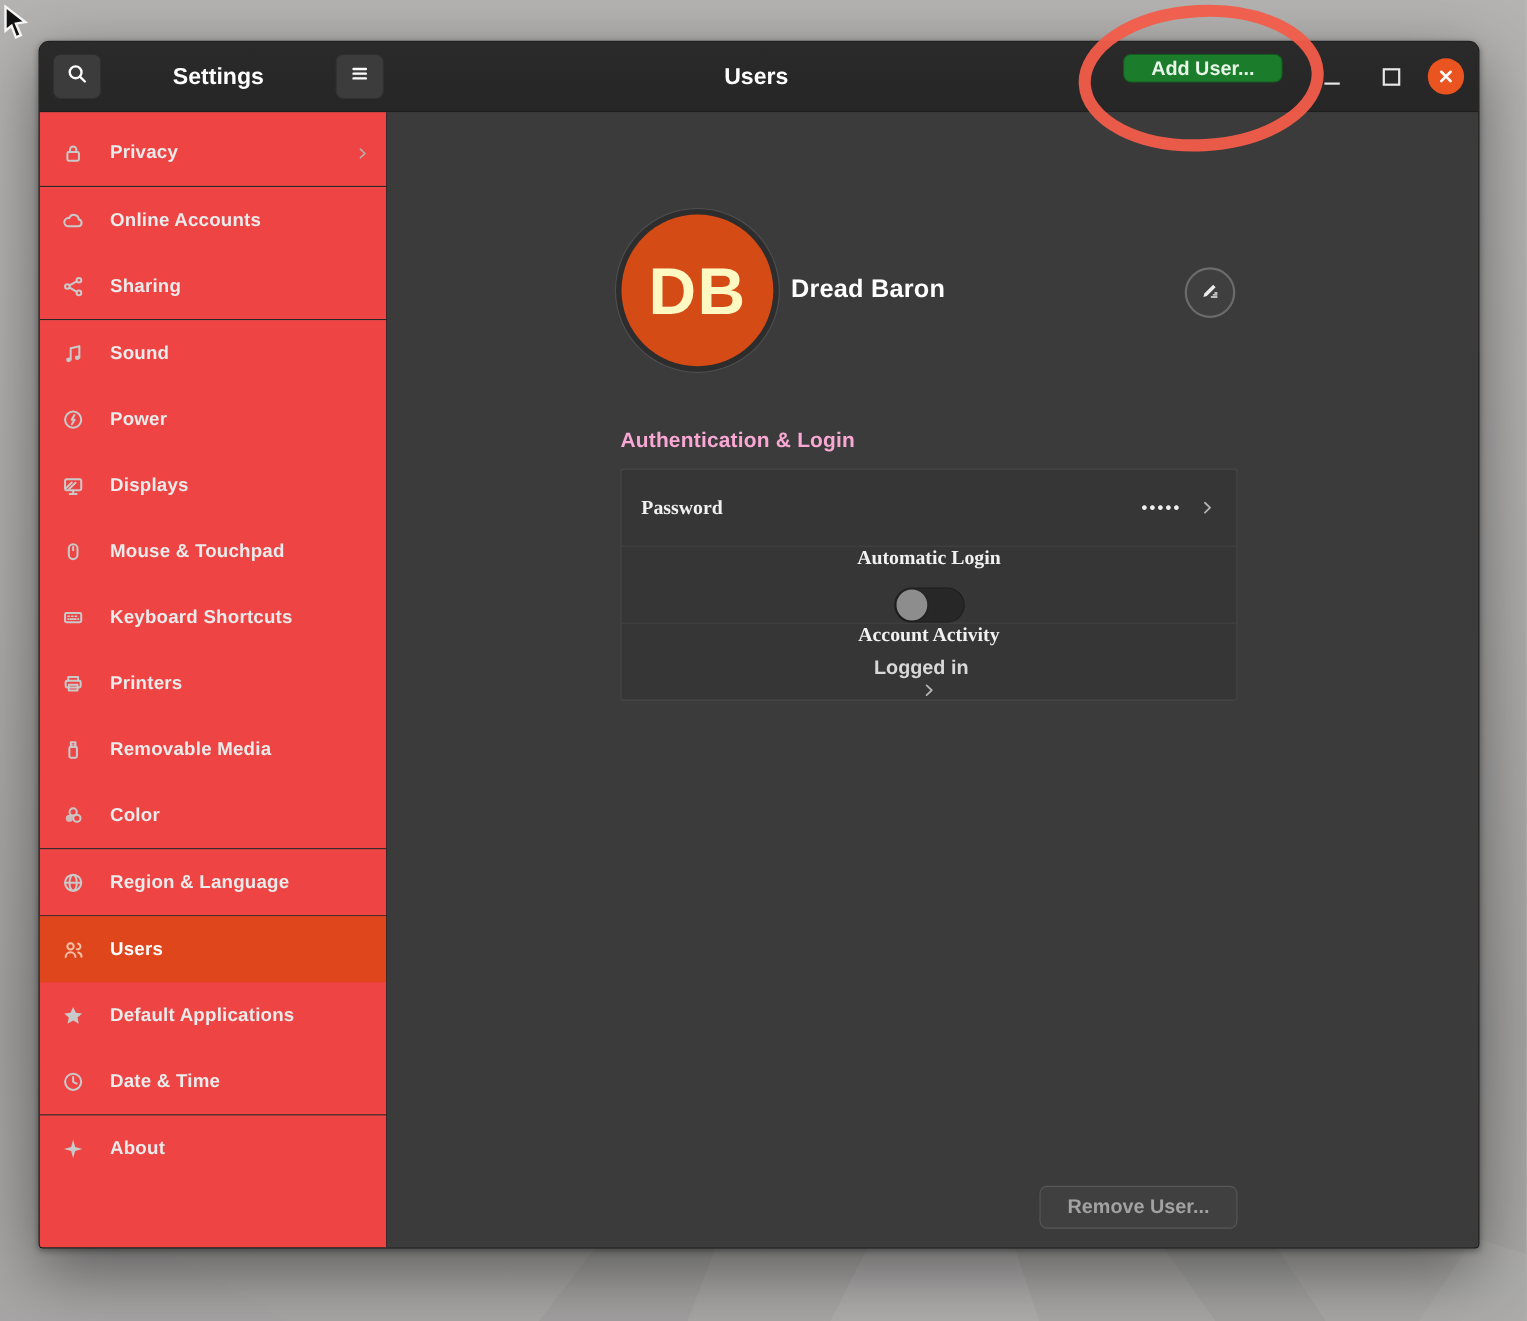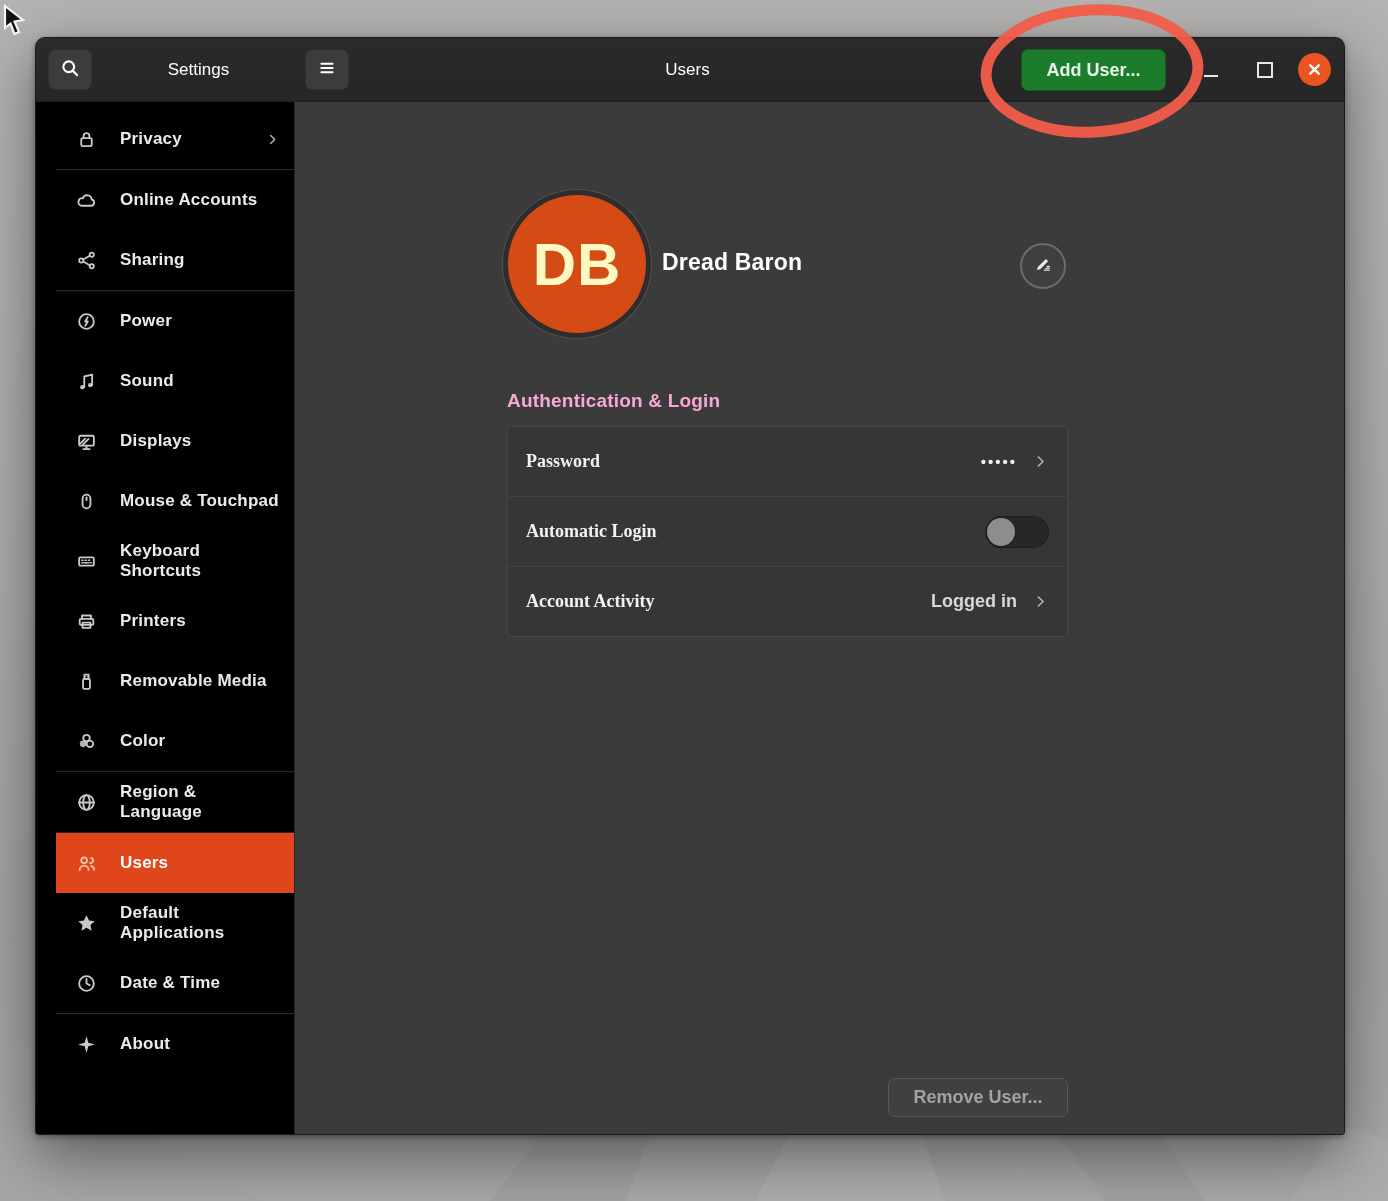--- a/index.html
+++ b/index.html
@@ -30,45 +30,45 @@
     position:absolute;top:11px;width:44px;height:41px;border-radius:7px;
     background:#3c3c3d;border:1px solid #303030;box-sizing:border-box;
     display:flex;align-items:center;justify-content:center;cursor:pointer;
   }
   .hdr-btn svg{width:20px;height:20px;}
   .search-btn{left:12px;}
   .menu-btn{right:12px;}
   .tb-title{
     position:absolute;top:0;height:63px;left:0;right:0;
     display:flex;align-items:center;justify-content:center;
-    color:#ffffff;font-size:17px;font-weight:400;pointer-events:none;
+    color:#ffffff;font-size:21px;font-weight:700;pointer-events:none;
   }
   .add-user-btn{
-    position:absolute;top:11px;right:178px;height:42px;min-width:145px;
+    position:absolute;top:11px;right:178px;height:26px;min-width:145px;
     background:#1b7d2b;border:1px solid #135c1f;border-radius:7px;
     color:#e9f7ea;font-size:18px;font-weight:600;
     display:flex;align-items:center;justify-content:center;
     box-sizing:border-box;cursor:pointer;padding:0 16px;
   }
   .win-ctrl{position:absolute;top:0;height:63px;display:flex;align-items:center;justify-content:center;cursor:pointer;}
   .min-btn{right:118px;width:30px;color:#e6e6e6;}
   .min-btn .dash{width:14px;height:0;border-top:2px solid #e6e6e6;margin-top:12px;}
   .max-btn{right:64px;width:30px;}
   .max-btn .sq{width:12px;height:12px;border:2px solid #e6e6e6;}
   .close-btn{right:12px;width:36px;}
   .close-btn .ball{
     width:33px;height:33px;border-radius:50%;background:#e95420;
     display:flex;align-items:center;justify-content:center;
   }
   .close-btn svg{width:15px;height:15px;}
   
   .win-body{position:absolute;top:64px;left:0;right:0;bottom:0;display:flex;}
   .sidebar{
-    width:259px;flex:none;background:#000000;border-right:1px solid #272727;
-    padding-top:7px;box-sizing:border-box;overflow:hidden;padding-left:20px;
+    width:316px;flex:none;background:#ef4444;border-right:1px solid #272727;
+    padding-top:7px;box-sizing:border-box;overflow:hidden;
   }
   .side-item{
     height:60px;display:flex;align-items:center;padding:0 14px 0 18px;
     color:#ebebeb;font-size:17px;font-weight:600;cursor:pointer;position:relative;
   }
   .side-item.selected{background:#e0461c;color:#ffffff;}
   .side-icon{width:24px;height:24px;margin-right:22px;display:flex;align-items:center;justify-content:center;flex:none;}
   .side-icon svg{width:21px;height:21px;}
   .side-item .side-label{flex:1;letter-spacing:.2px;}
   .side-chevron{width:16px;height:16px;display:flex;align-items:center;justify-content:center;}
@@ -96,21 +96,21 @@
     position:absolute;left:212px;top:288px;color:#f9a8d4;
     font-size:19px;font-weight:700;letter-spacing:.2px;
   }
   .auth-card{
     position:absolute;left:212px;top:324px;width:561px;
     background:#363636;border:1px solid #474747;border-radius:3px;box-sizing:border-box;
   }
   .card-row{
     height:69px;display:flex;align-items:center;padding:0 18px 0 18px;cursor:pointer;
   }
-  .card-row + .card-row{border-top:1px solid #424242;}
+  .card-row + .card-row{border-top:1px solid #424242;flex-direction:column;}
   .row-label{flex:1;color:#f1f1f1;font-size:18px;font-weight:600;font-family:Liberation Serif, serif;}
   .row-value{color:#d8d8d8;font-size:18px;font-weight:600;margin-right:14px;}
   .row-value.dots{letter-spacing:2px;font-size:15px;color:#efefef;}
   .row-chevron{width:18px;height:18px;display:flex;align-items:center;justify-content:center;}
   .row-chevron svg{width:17px;height:17px;}
   .toggle{
     width:64px;height:32px;border-radius:16px;background:#272727;
     border:1px solid #1e1e1e;position:relative;box-sizing:border-box;cursor:pointer;flex:none;
   }
   .toggle .knob{
@@ -210,35 +210,35 @@
               <circle cx="12" cy="12.4" r="1.6" fill="none" stroke="#c9c9c9" stroke-width="1.4" stroke-linecap="round" stroke-linejoin="round"></circle>
               <path d="M5.5 7.2 L10.5 4.4 M5.5 8.8 L10.5 11.6" fill="none" stroke="#c9c9c9" stroke-width="1.4" stroke-linecap="round" stroke-linejoin="round"></path>
             </svg>
           </span>
           <span class="side-label">Sharing</span>
         </div>
         <div class="side-sep"></div>
         <div class="side-item">
           <span class="side-icon">
             <svg viewBox="0 0 16 16">
-              <circle cx="8" cy="8" r="5.6" fill="none" stroke="#c9c9c9" stroke-width="1.4" stroke-linecap="round" stroke-linejoin="round"></circle>
-              <path d="M8.9 4.8 L7 8 H9 L7.1 11.2" fill="none" stroke="#c9c9c9" stroke-width="1.4" stroke-linecap="round" stroke-linejoin="round"></path>
-            </svg>
-          </span>
-          <span class="side-label">Power</span>
-        </div>
-        <div class="side-item">
-          <span class="side-icon">
-            <svg viewBox="0 0 16 16">
               <path d="M6.3 12.3 V4.2 L12.3 2.8 V10.8" fill="none" stroke="#c9c9c9" stroke-width="1.4" stroke-linecap="round" stroke-linejoin="round"></path>
               <circle cx="4.8" cy="12.3" r="1.6" fill="#c9c9c9"></circle>
               <circle cx="10.8" cy="10.8" r="1.6" fill="#c9c9c9"></circle>
             </svg>
           </span>
           <span class="side-label">Sound</span>
+        </div>
+        <div class="side-item">
+          <span class="side-icon">
+            <svg viewBox="0 0 16 16">
+              <circle cx="8" cy="8" r="5.6" fill="none" stroke="#c9c9c9" stroke-width="1.4" stroke-linecap="round" stroke-linejoin="round"></circle>
+              <path d="M8.9 4.8 L7 8 H9 L7.1 11.2" fill="none" stroke="#c9c9c9" stroke-width="1.4" stroke-linecap="round" stroke-linejoin="round"></path>
+            </svg>
+          </span>
+          <span class="side-label">Power</span>
         </div>
         <div class="side-item">
           <span class="side-icon">
             <svg viewBox="0 0 16 16">
               <rect x="2.4" y="3.6" width="11.2" height="7.6" rx="1" fill="none" stroke="#c9c9c9" stroke-width="1.4" stroke-linecap="round" stroke-linejoin="round"></rect>
               <path d="M8 11.2 V13.6 M5.6 13.8 H10.4 M3.4 9.4 L7 5.8 M5.2 10.4 L9.6 6" fill="none" stroke="#c9c9c9" stroke-width="1.4" stroke-linecap="round" stroke-linejoin="round"></path>
             </svg>
           </span>
           <span class="side-label">Displays</span>
         </div>

